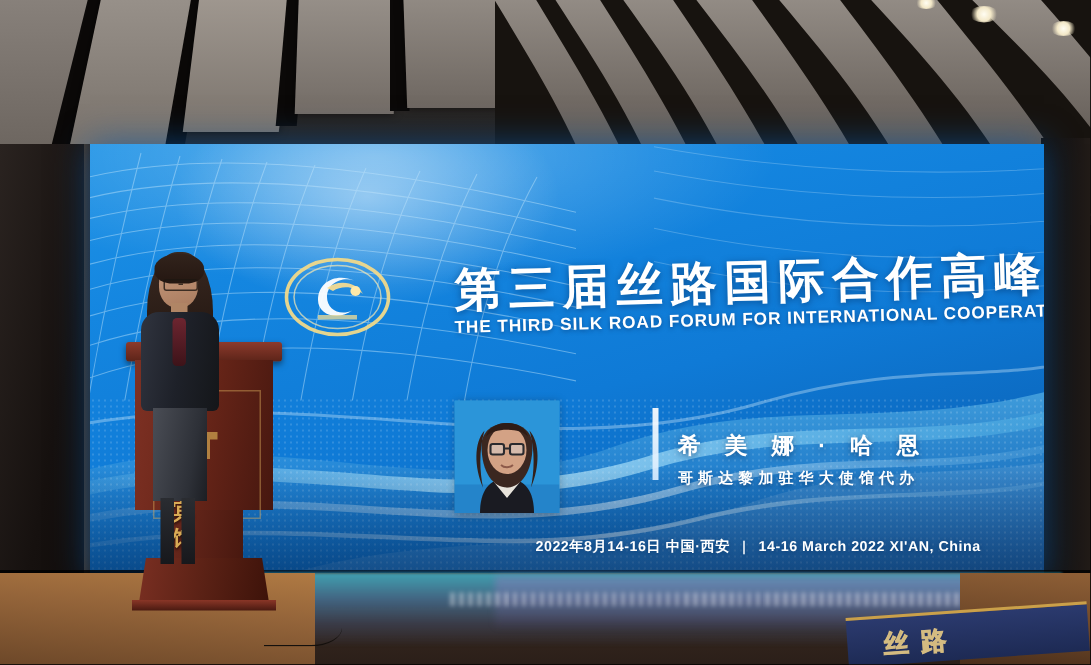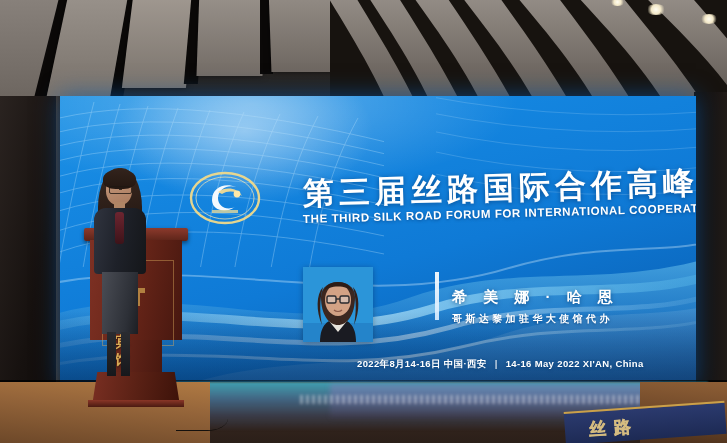--- a/index.html
+++ b/index.html
@@ -317,21 +317,21 @@
         </svg>
       </div>
 
       <div class="name-rule"></div>
       <div class="speaker-name">希 美 娜 · 哈 恩</div>
       <div class="speaker-role">哥斯达黎加驻华大使馆代办</div>
 
       <div class="dateline">
         <span>2022年8月14-16日 中国·西安</span>
         <span class="sep">|</span>
-        <span>14-16 May 2022 XI'AN, China</span>
+        <span>14-16 March 2022 XI'AN, China</span>
       </div>
 
     </div>
   </div>
 
   <div class="floorline"></div>
   <div class="floor"></div>
   <div class="floor-refl"></div>
   <div class="floor-refl2"></div>
   <div class="refl-text"></div>

